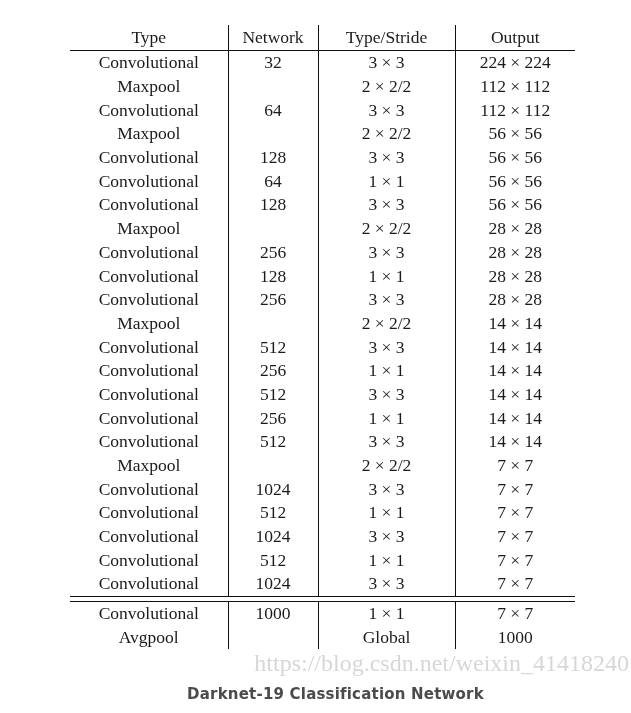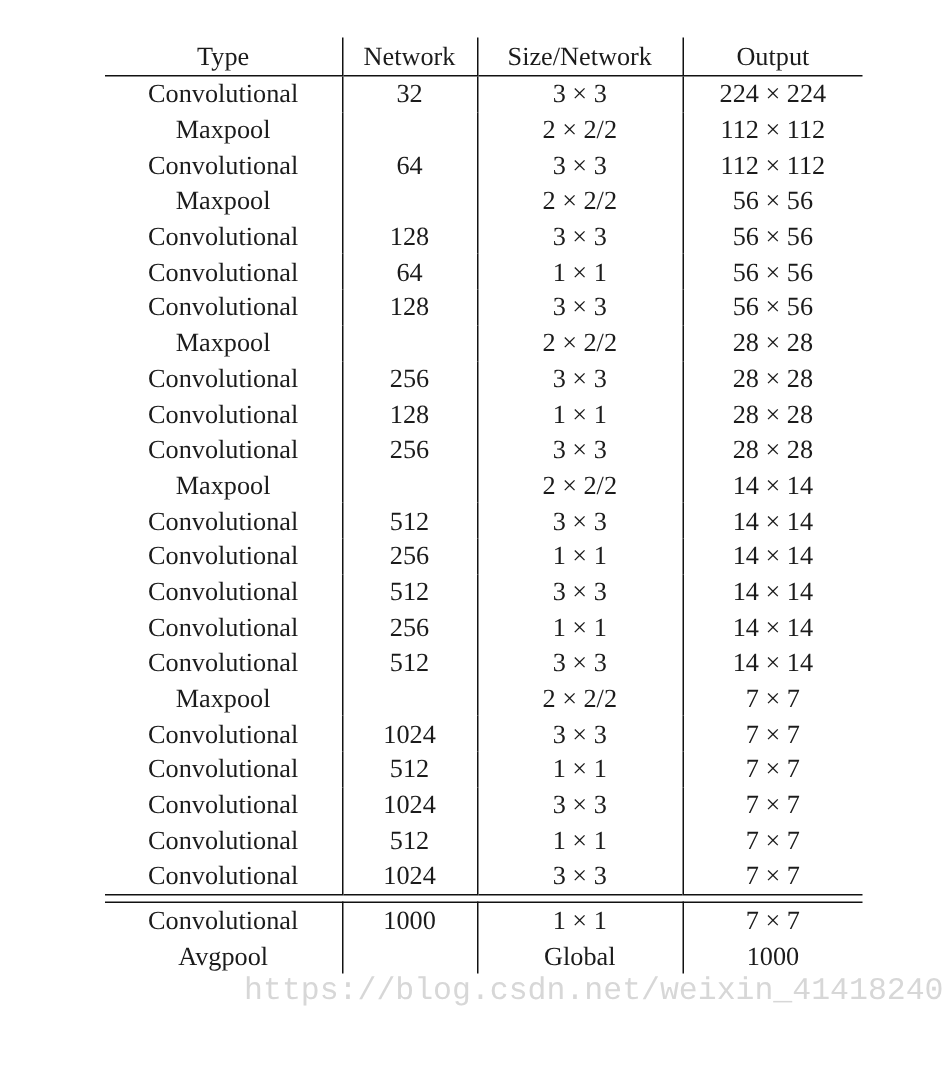--- a/index.html
+++ b/index.html
@@ -72,43 +72,43 @@
     font-weight: 700;
     font-size: 15px;
     color: #4b4b4b;
     letter-spacing: 0.2px;
   }
   .watermark {
     position: absolute;
     top: 650px;
     right: 2px;
     z-index: 1;
-    font-family: Liberation Mono, monospace;
-    font-size: 21px;
+    font-family: Liberation Serif, serif;
+    font-size: 24px;
     color: #d7d7d7;
     white-space: nowrap;
   }
 </style>
 </head>
 <body>
 
 <div class="page">
 
   <table class="arch">
     <colgroup>
       <col class="c-type">
       <col class="c-filters">
       <col class="c-size">
       <col class="c-output">
     </colgroup>
     <thead>
       <tr>
         <th>Type</th>
         <th>Network</th>
-        <th>Size/Network</th>
+        <th>Type/Stride</th>
         <th>Output</th>
       </tr>
     </thead>
     <tbody>
         <tr>
       <td>Convolutional</td>
       <td>32</td>
       <td>3 × 3</td>
       <td>224 × 224</td>
     </tr>
@@ -261,14 +261,17 @@
       <td>Avgpool</td>
       <td></td>
       <td>Global</td>
       <td>1000</td>
     </tr>
       </tbody>
   </table>
 
   <div class="watermark">https://blog.csdn.net/weixin_41418240</div>
 
+  <div class="caption-row">
+    <span class="caption">Darknet-19 Classification Network</span>
+  </div>
 
 </div>
 
 </body></html>

